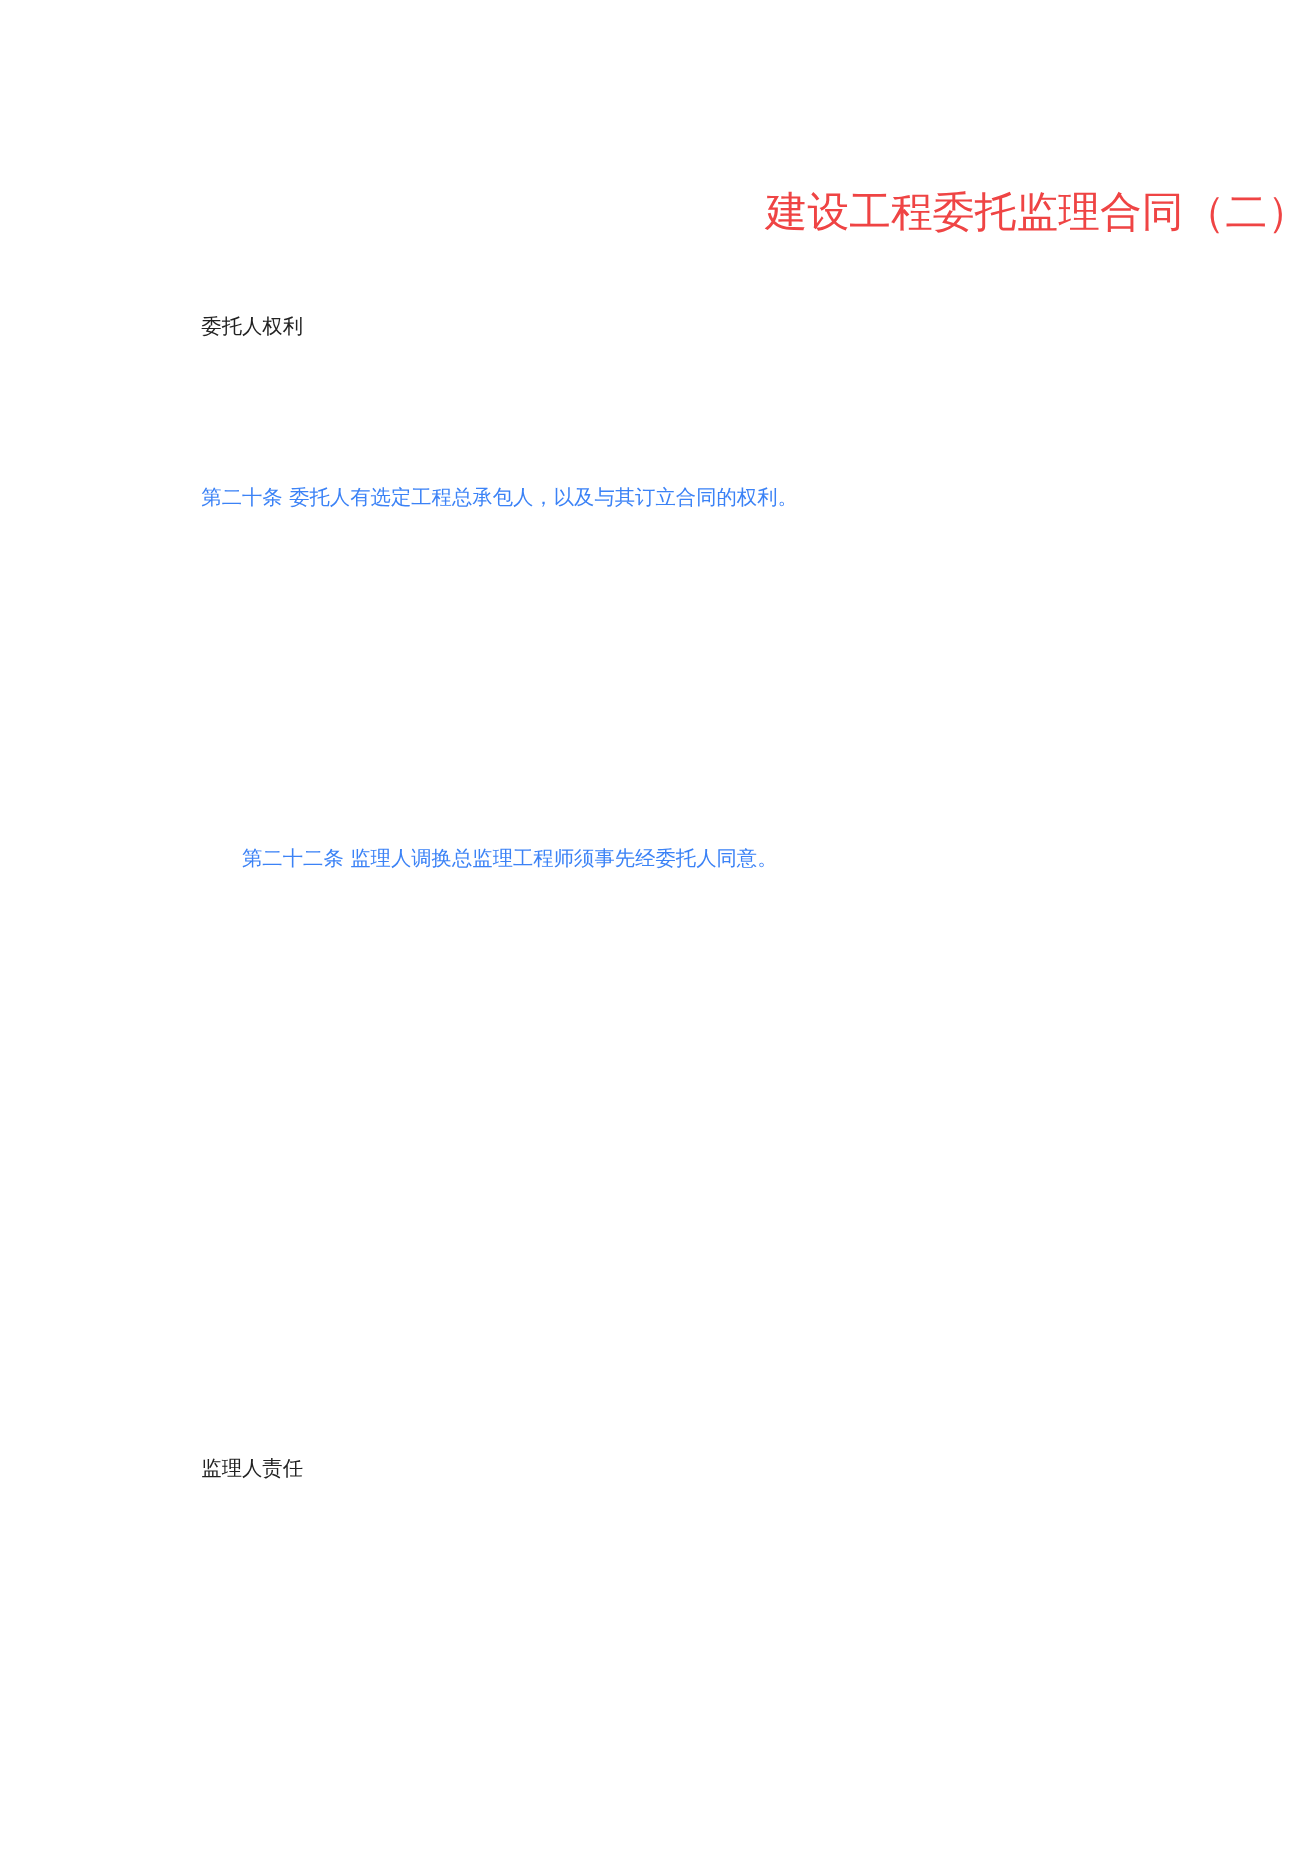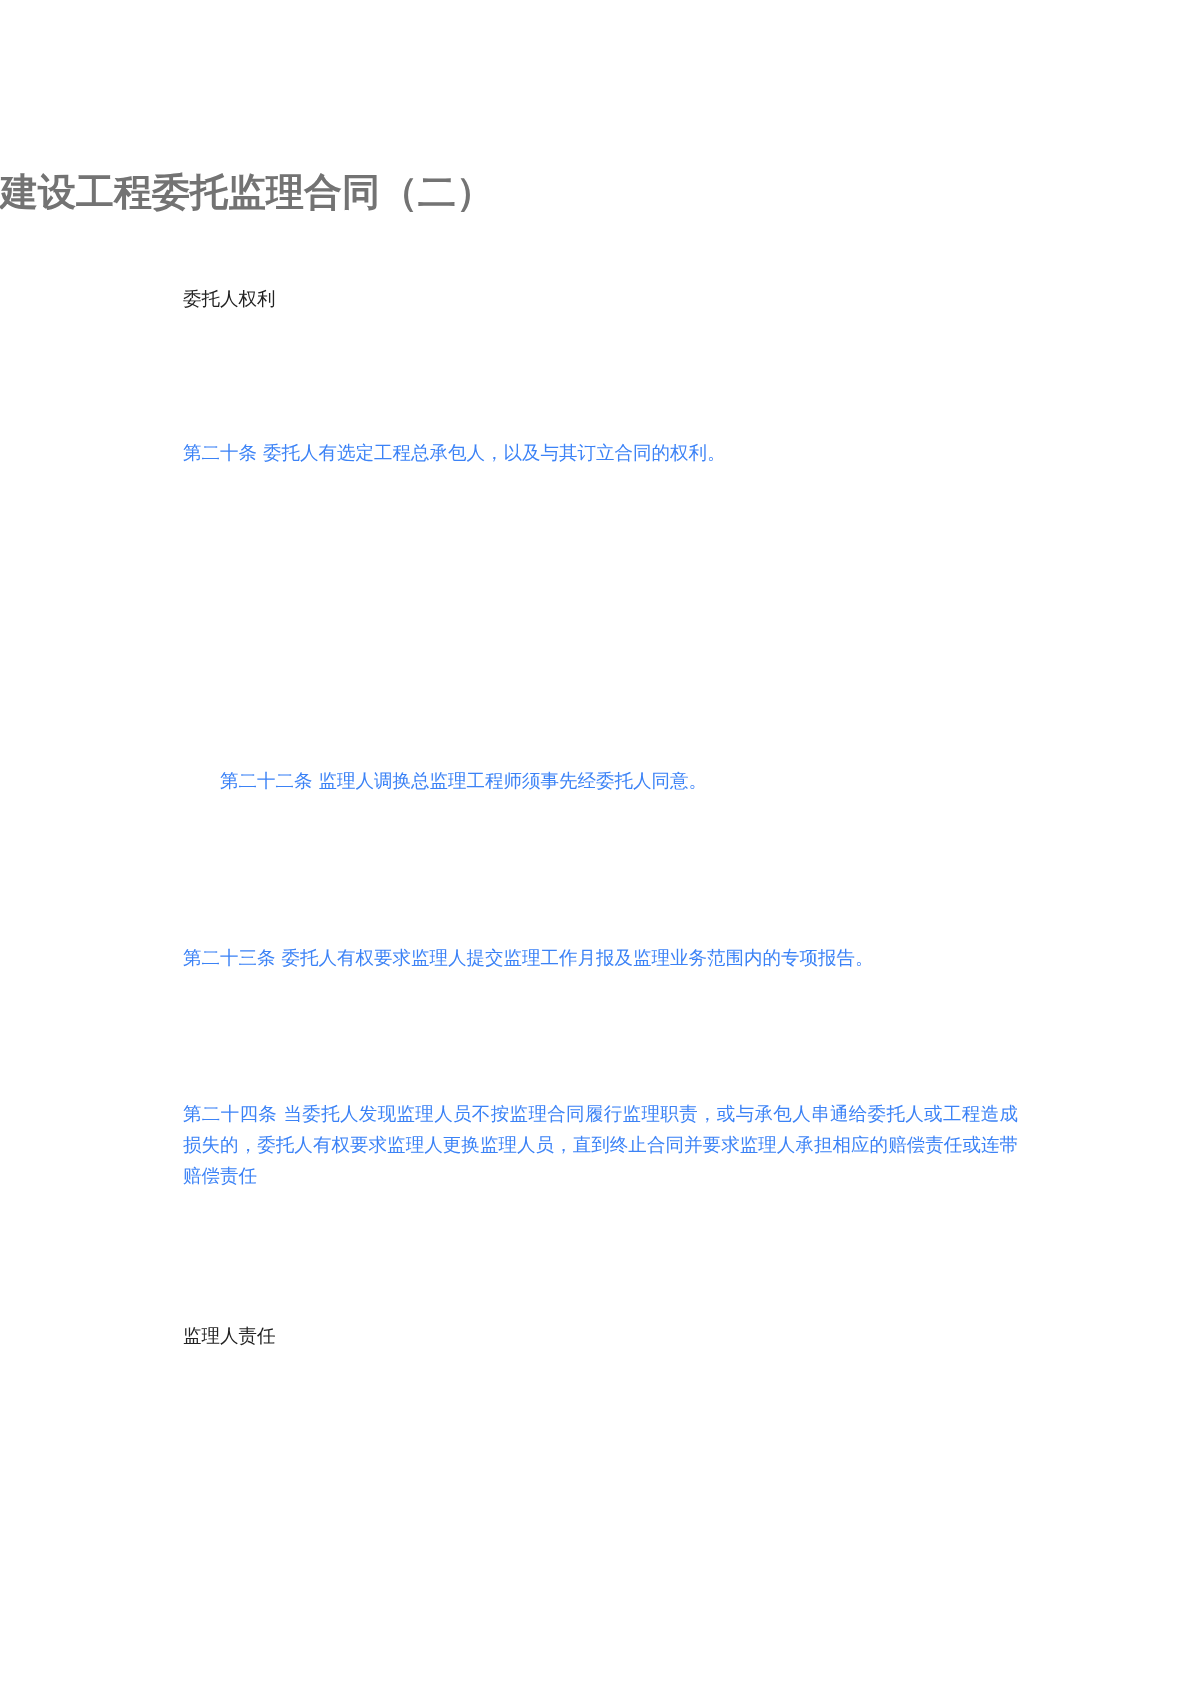--- a/index.html
+++ b/index.html
@@ -20,25 +20,25 @@
       left: 0; top: 0;
       width: 1190px;
       height: 1683px;
       background: #ffffff;
     }
     .title {
       position: absolute;
       left: 0;
       width: 1190px;
       top: 168px;
-      text-align: left;
+      text-align: right;
       font-size: 38px;
       line-height: 48px;
-      color: #737373;
-      font-weight: bold;
+      color: #ef4444;
+      font-weight: normal;
       letter-spacing: 0px;
     }
     .block {
       position: absolute;
       left: 183px;
       width: 835px;
       font-size: 18.5px;
       line-height: 31px;
       color: #3b82f6;
       text-align: justify;
@@ -51,27 +51,25 @@
       color: #222222;
     }
   </style>
 </head>
 <body>
 
 <div class="page">
 
   <h1 class="title" style="margin:0;">建设工程委托监理合同（二）</h1>
 
-  <div class="heading" style="top:283px;">委托人权利</div>
+  <div class="heading" style="top:283px;font-family:Liberation Mono, monospace;">委托人权利</div>
 
   <div class="block" style="top:437px;">第二十条  委托人有选定工程总承包人，以及与其订立合同的权利。</div>
 
 
   <div class="block" style="top:765px;margin-left:37px;">第二十二条  监理人调换总监理工程师须事先经委托人同意。</div>
 
-  <div class="block" style="top:942px;">第二十三条  委托人有权要求监理人提交监理工作月报及监理业务范围内的专项报告。</div>
 
-  <div class="block" style="top:1098px;">第二十四条  当委托人发现监理人员不按监理合同履行监理职责，或与承包人串通给委托人或工程造成损失的，委托人有权要求监理人更换监理人员，直到终止合同并要求监理人承担相应的赔偿责任或连带赔偿责任</div>
 
   <div class="heading" style="top:1320px;">监理人责任</div>
 
 
 </div>
 
 </body></html>

